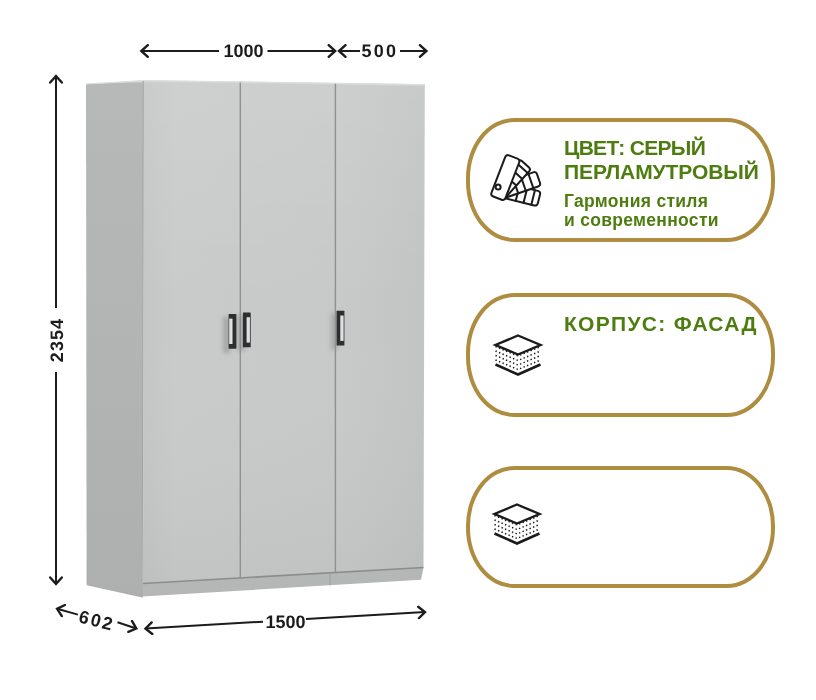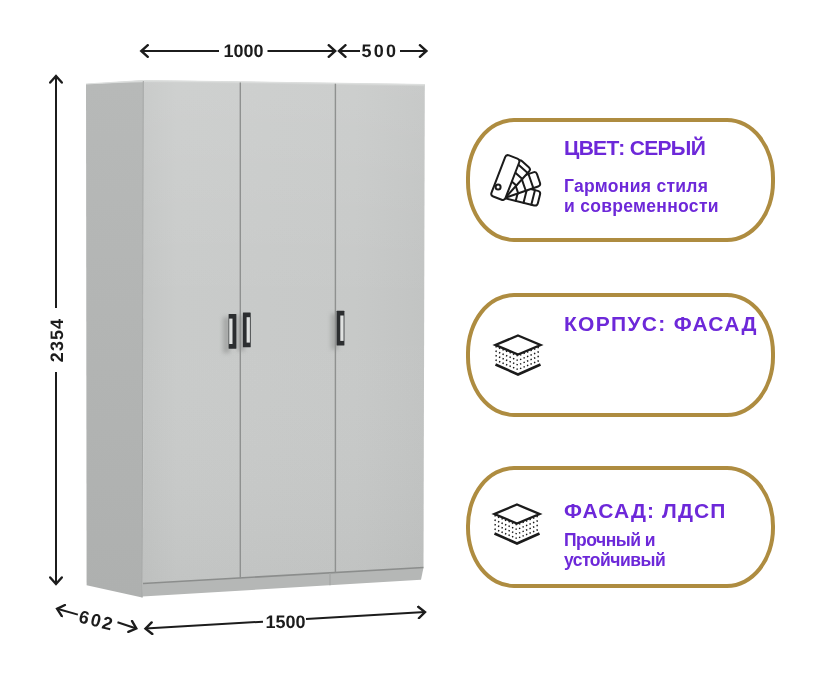--- a/index.html
+++ b/index.html
@@ -3,23 +3,23 @@
 <meta charset="utf-8">
 <style>
   html,body{margin:0;padding:0;}
   body{width:816px;height:700px;background:#ffffff;position:relative;overflow:hidden;
        font-family:"Liberation Sans", sans-serif;}
   #stage{position:absolute;left:0;top:0;width:816px;height:700px;opacity:0.999;}
   svg{position:absolute;left:0;top:0;}
   svg text{font-family:"Liberation Sans", sans-serif;font-weight:bold;fill:#1c1c1c;text-rendering:geometricPrecision;}
   .pill{position:absolute;left:466px;width:309px;height:124px;background:rgba(255,255,255,0.996);
         border:4px solid #ae8c40;border-radius:48px/60px;box-sizing:border-box;}
-  .ptxt{position:absolute;left:94px;color:#6d28d9;}
+  .ptxt{position:absolute;left:94px;color:#4d7c0f;}
   .t{font-weight:bold;font-size:21px;line-height:24.3px;letter-spacing:-0.2px;}
-  .s{font-weight:bold;font-size:17.5px;line-height:19.4px;letter-spacing:0.3px;margin-top:17px;}
+  .s{font-weight:bold;font-size:17.5px;line-height:19.4px;letter-spacing:0.3px;margin-top:7px;}
   .picon{position:absolute;overflow:visible;}
 </style>
 </head>
 <body>
 <div id="stage">
 <svg width="816" height="700" viewBox="0 0 816 700">
   <defs>
     <marker id="ah" viewBox="0 0 14 14" refX="11.7" refY="7" markerWidth="14" markerHeight="14" markerUnits="userSpaceOnUse" orient="auto-start-reverse">
       <path d="M5.2,1.2 L11.7,7 L5.2,12.8" fill="none" stroke="#1c1c1c" stroke-width="2.4" stroke-linecap="round" stroke-linejoin="miter"></path>
     </marker>
@@ -112,21 +112,21 @@
         <line x1="25" y1="-13.5" x2="25" y2="1.5"></line>
         <line x1="33" y1="-13.5" x2="33" y2="1.5"></line>
       </g>
       <g transform="translate(15.5 45.5) rotate(-69)">
         <rect x="-4" y="-13.5" width="44" height="15" rx="3"></rect>
       </g>
       <circle cx="9.1" cy="36" r="2.5" fill="none"></circle>
     </g>
   </svg>
   <div class="ptxt" style="top:14px;">
-    <div class="t"><span style="letter-spacing:-0.7px">ЦВЕТ: СЕРЫЙ</span><br></div>
+    <div class="t"><span style="letter-spacing:-0.7px">ЦВЕТ: СЕРЫЙ</span><br><span style="letter-spacing:-0.1px">ПЕРЛАМУТРОВЫЙ</span></div>
     <div class="s">Гармония стиля<br>и современности</div>
   </div>
 </div>
 
 <div class="pill" style="top:292.5px;">
   <svg class="picon" style="left:24px;top:37px;" width="48" height="43" viewBox="0 0 48 43">
     <g fill="none" stroke="#1b1b1b">
       <g stroke-width="1.5" stroke-dasharray="1.4 2.4">
         <path d="M1.5,12.5 L24,22 L46.5,12.5"></path>
         <path d="M1.5,17 L24,26.5 L46.5,17"></path>
@@ -148,18 +148,14 @@
       <g stroke-width="1.5" stroke-dasharray="1.4 2.4">
         <path d="M1.5,12.5 L24,22 L46.5,12.5"></path>
         <path d="M1.5,17 L24,26.5 L46.5,17"></path>
         <path d="M1.5,21.5 L24,31 L46.5,21.5"></path>
         <path d="M1.5,26 L24,35.5 L46.5,26"></path>
       </g>
       <path d="M1.5,30.5 L24,40.5 L46.5,30.5" stroke-width="2.6"></path>
       <polygon points="24,1.5 46.5,11 24,20.5 1.5,11" stroke-width="2.4" fill="#fff"></polygon>
     </g>
   </svg>
-  <div class="ptxt" style="top:29px;">
-    <div class="t" style="letter-spacing:1.1px">ФАСАД: ЛДСП</div>
-    <div class="s" style="letter-spacing:-0.5px;margin-top:8.7px">Прочный и<br>устойчивый</div>
-  </div>
 </div>
 </div>
 
 </body></html>

